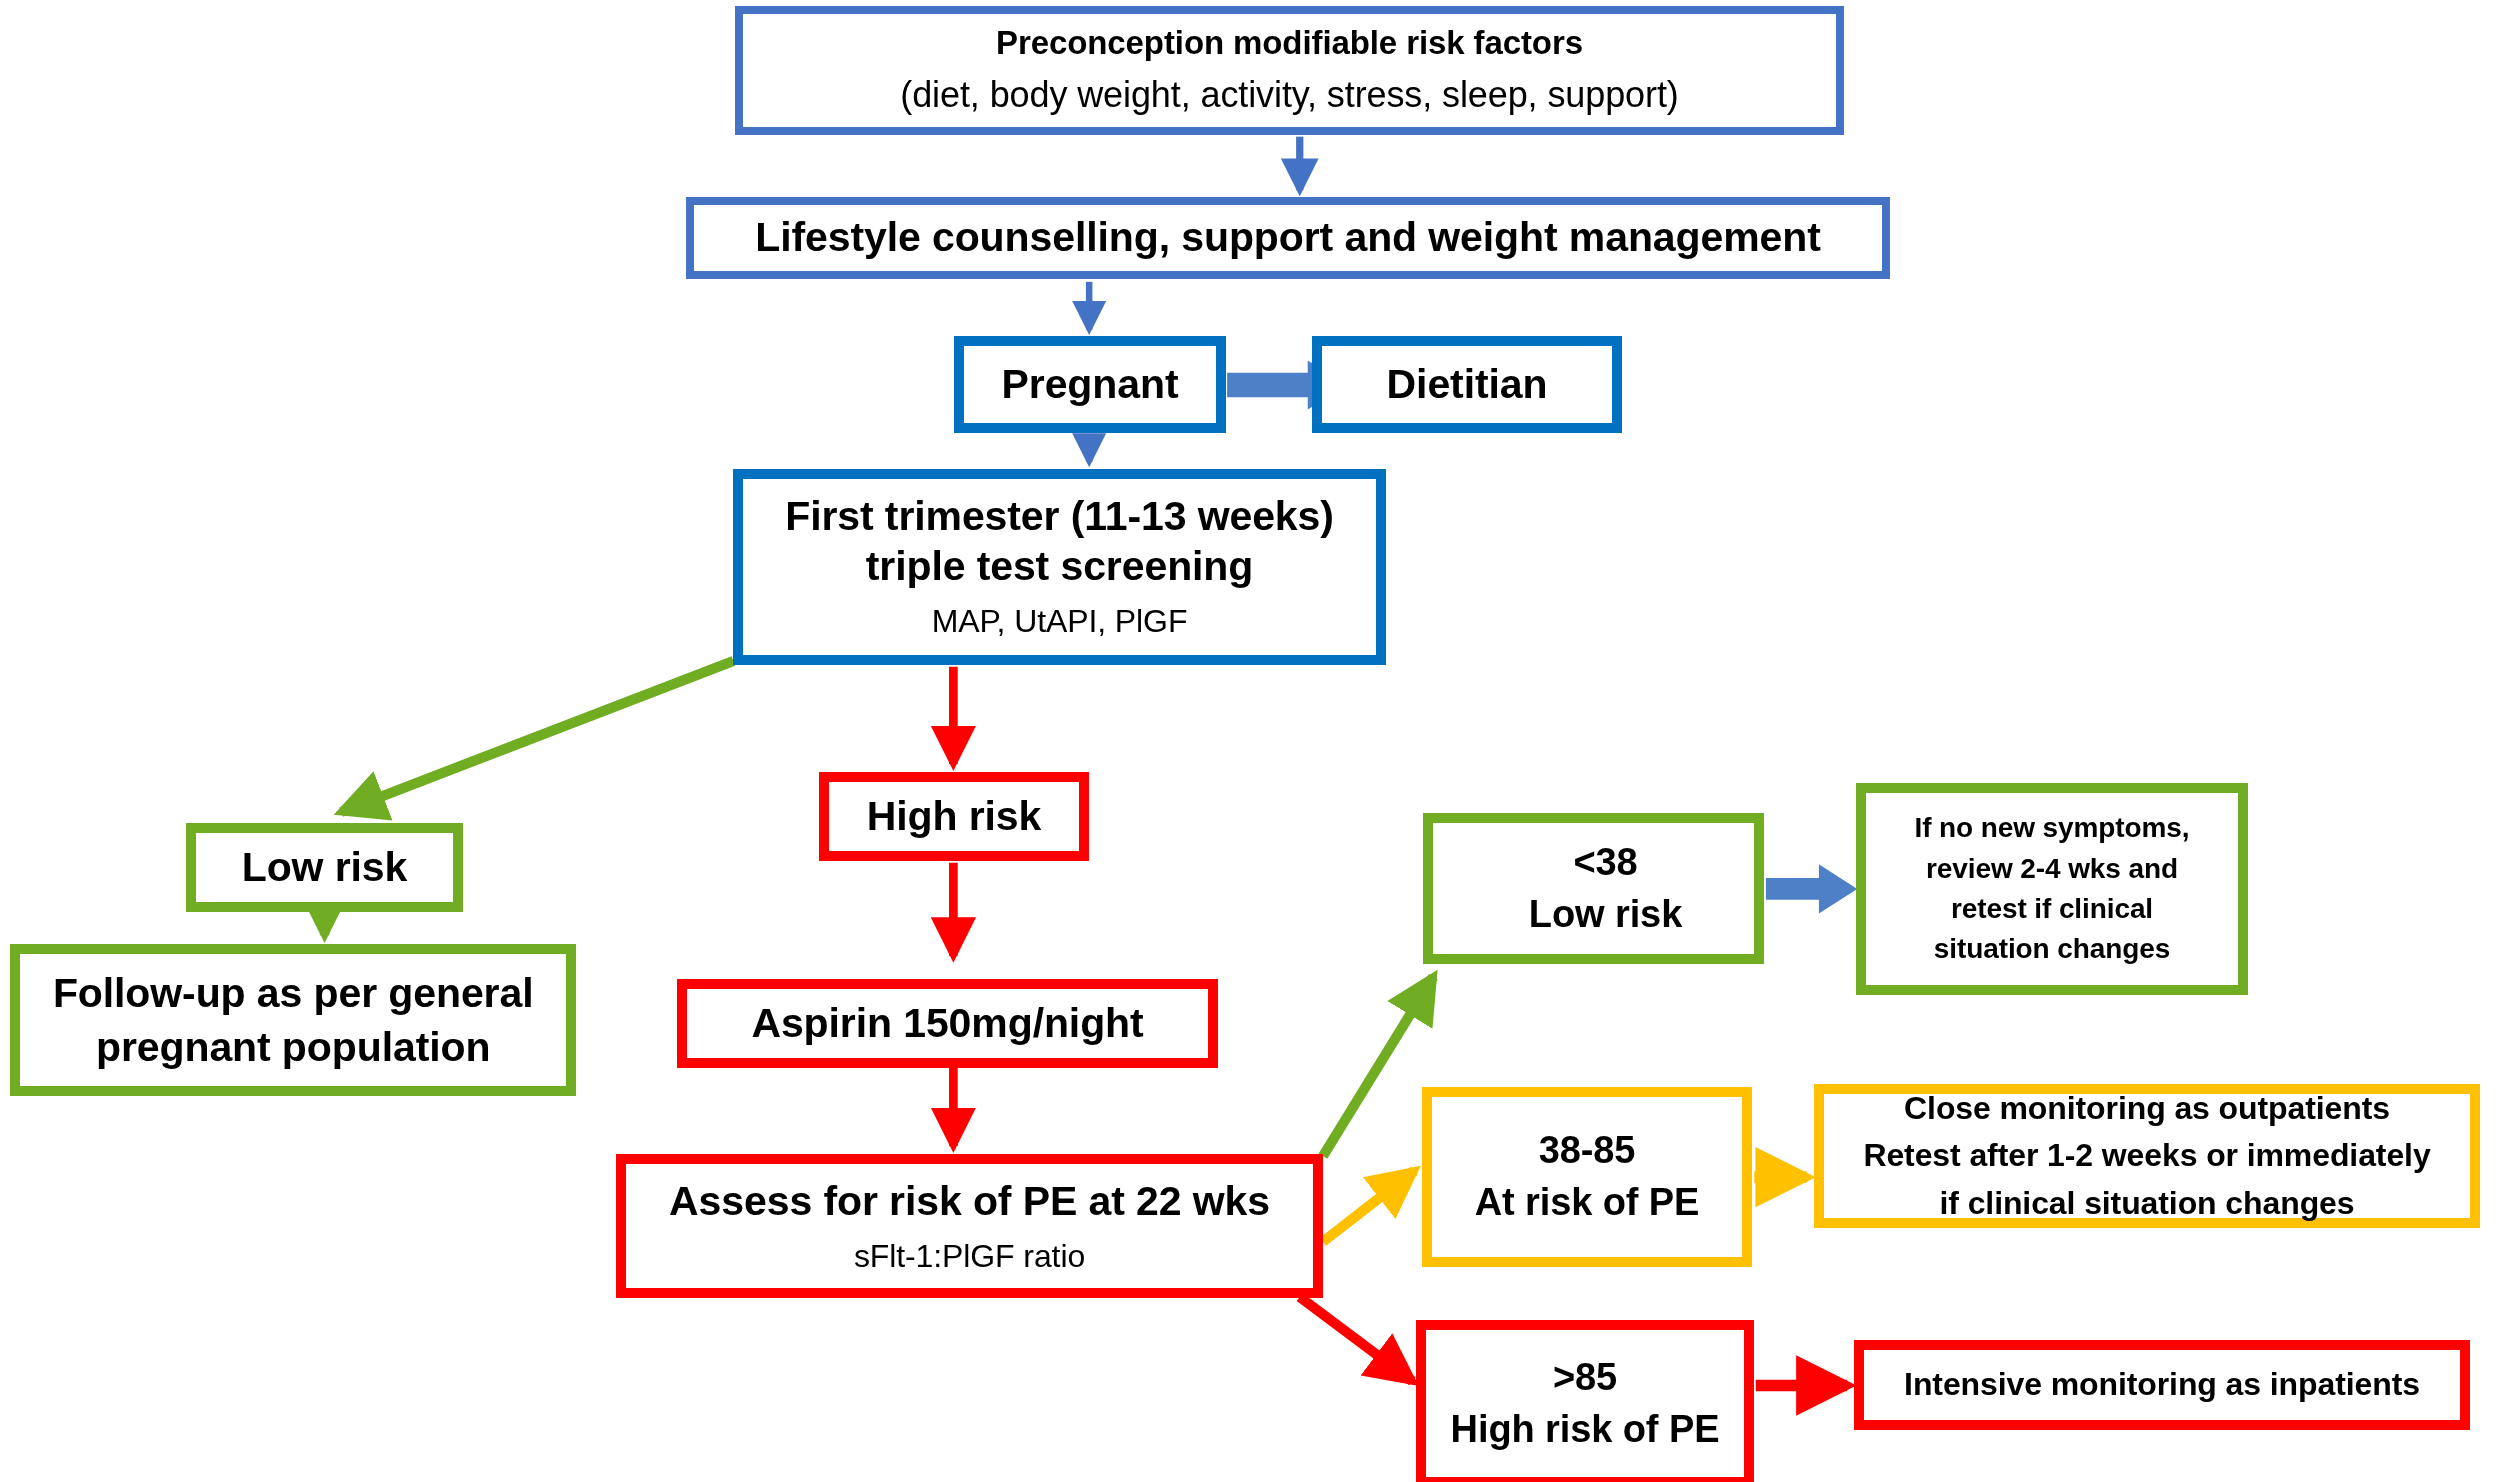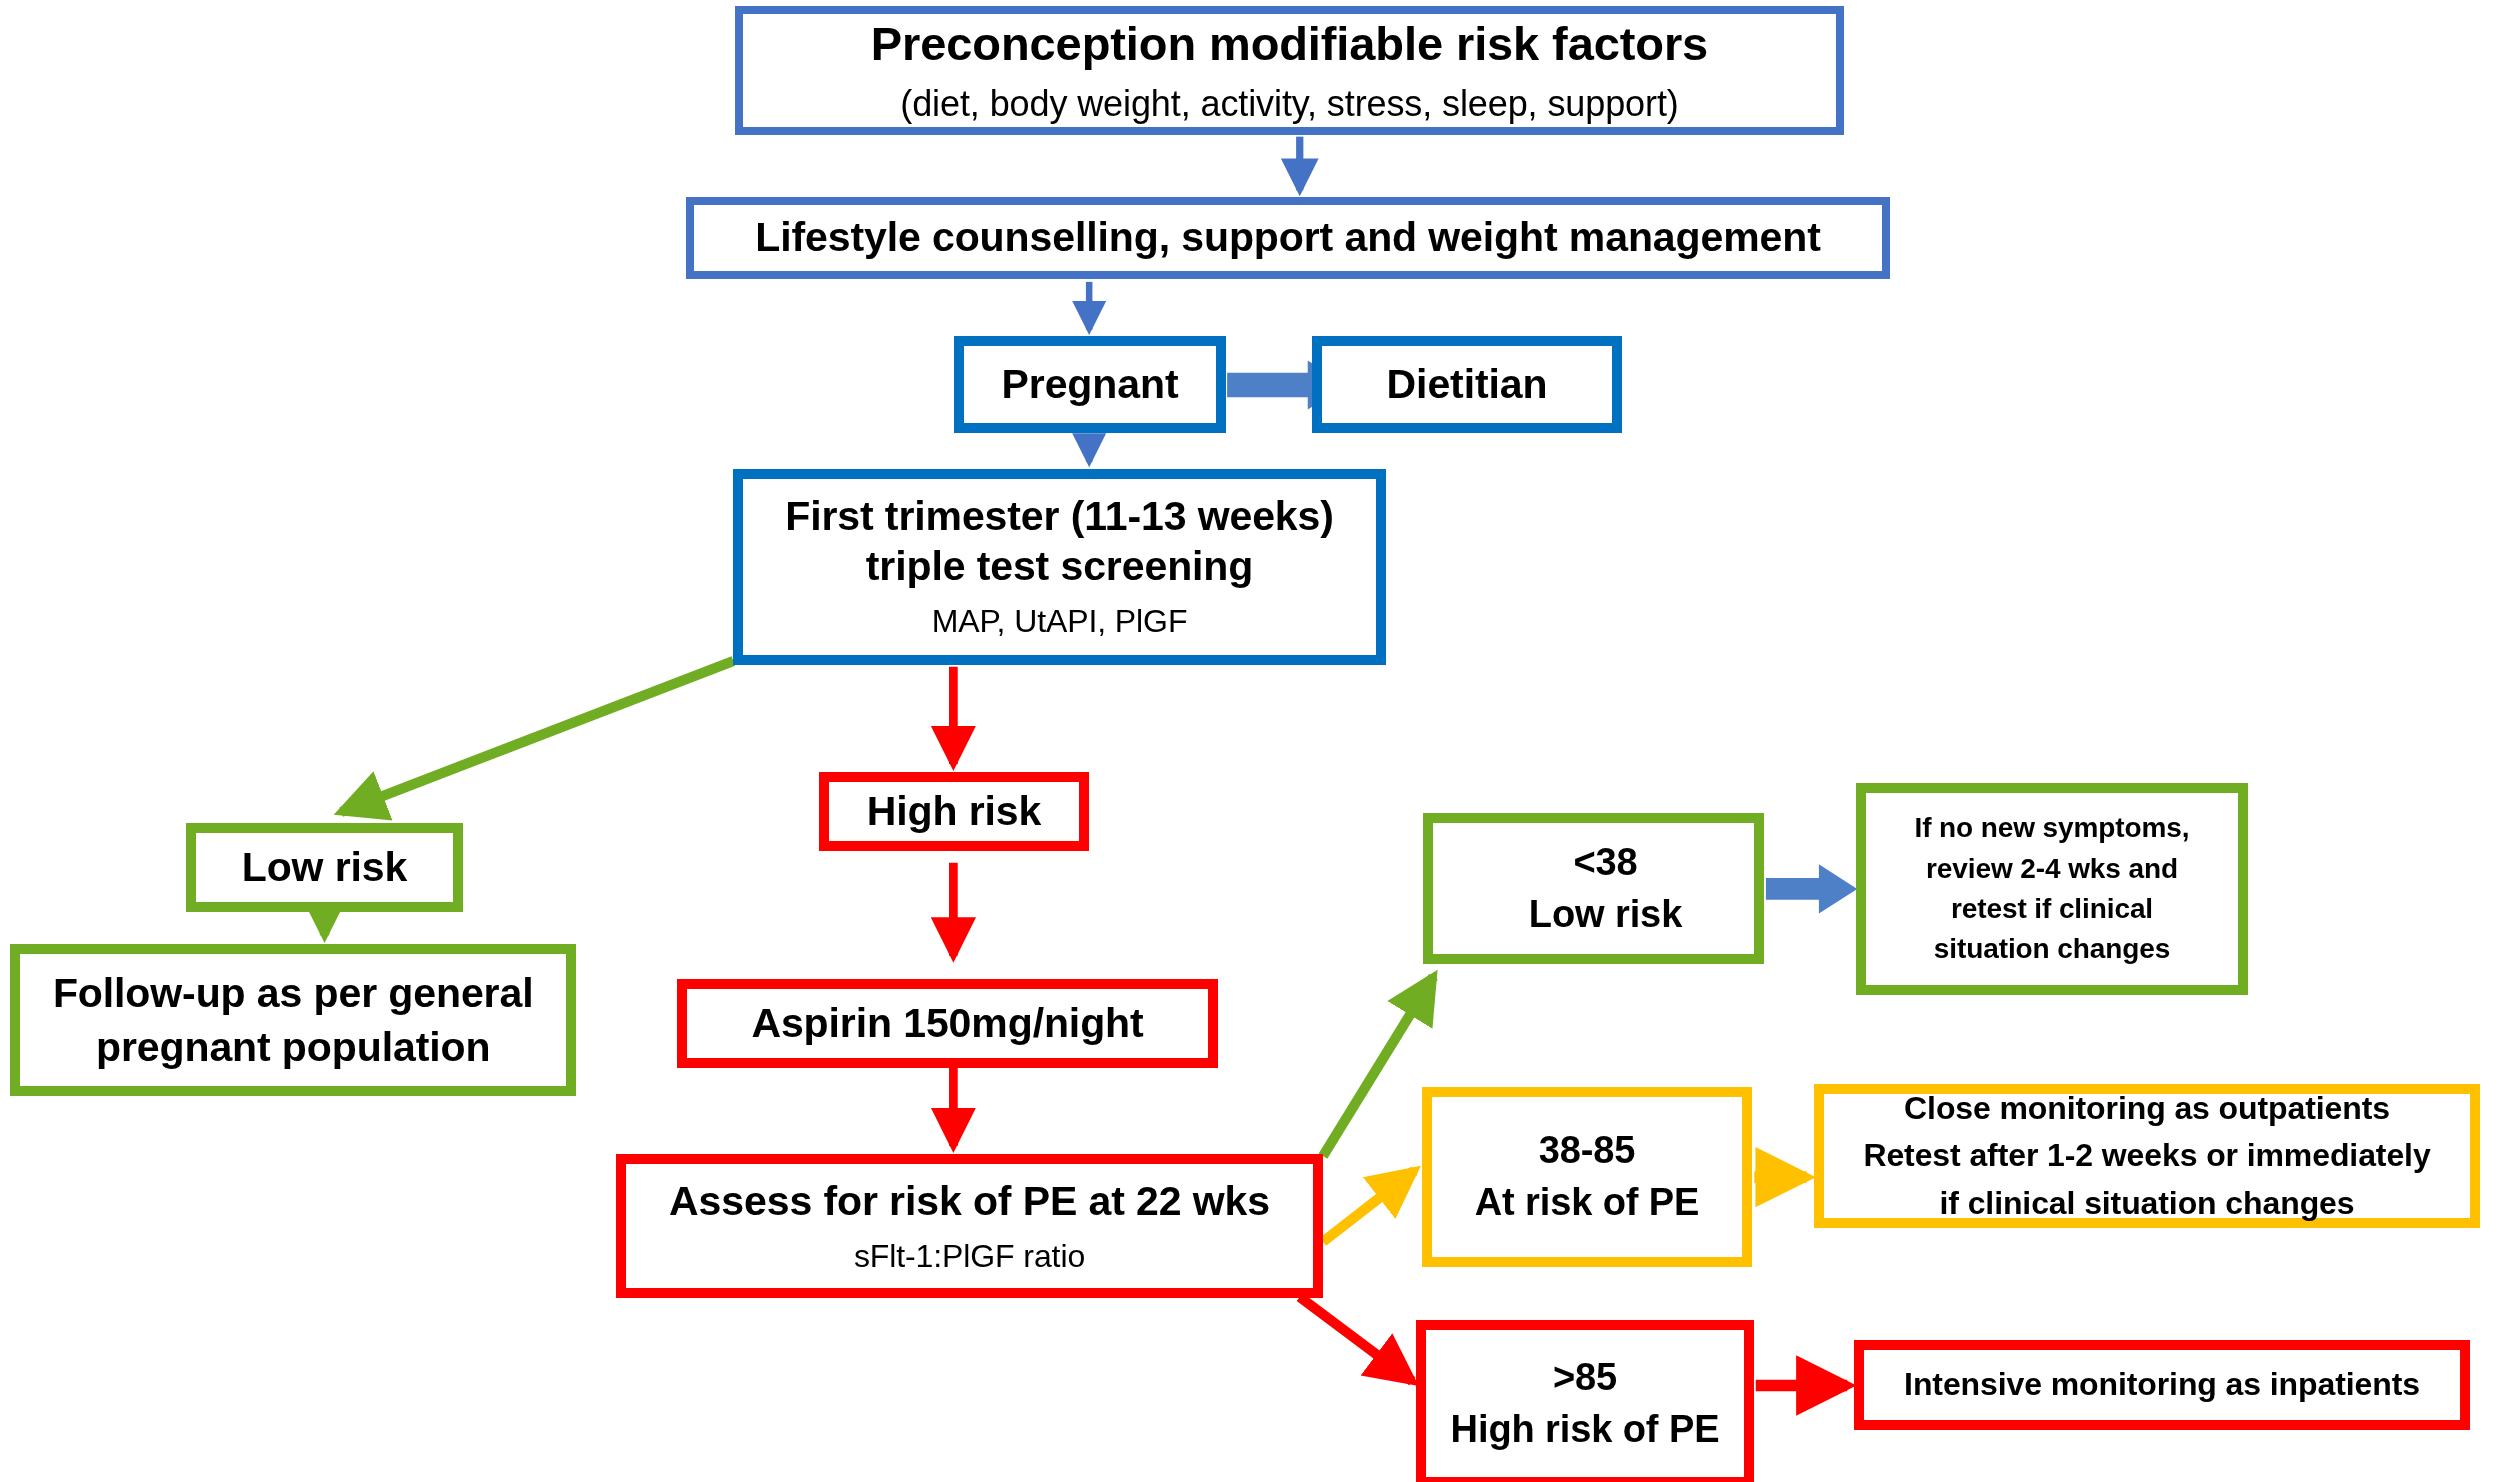--- a/index.html
+++ b/index.html
@@ -56,21 +56,21 @@
 
   
   .b-blue-soft { border: 8px solid #4472C4; }
   .b-blue      { border: 10.2px solid #0070C0; }
   .b-green     { border: 10.2px solid #70AD22; }
   .b-red       { border: 10.2px solid #FF0000; }
   .b-amber     { border: 10.2px solid #FFC000; }
 
   
   #n-preconception { left: 735px; top: 5.8px;    width: 1109px; height: 129px; }
-  #n-preconception .ttl { font-size: 47px; margin-bottom: 7.3px; }
+  #n-preconception .ttl { font-size: 33px; margin-bottom: 7.3px; }
   #n-preconception .sub { font-size: 36px; }
 
   #n-lifestyle { left: 686px;  top: 197px;  width: 1204px; height: 82px; }
   #n-lifestyle .ttl { font-size: 41px; }
 
   #n-pregnant { left: 954px; top: 336px;  width: 272px;  height: 97px; }
   #n-pregnant .ttl { font-size: 41px; }
 
   #n-dietitian { left: 1312px; top: 336px;  width: 310px;  height: 97px; }
   #n-dietitian .ttl { font-size: 41px; }
@@ -78,21 +78,21 @@
   #n-triple { left: 733px; top: 469px;  width: 653px;  height: 196px; }
   #n-triple .ttl { font-size: 41px; line-height: 1.22; }
   #n-triple .sub { font-size: 32px; margin-top: 10.2px; }
 
   #n-lowrisk { left: 186px;  top: 823px; width: 277px;  height: 89px; }
   #n-lowrisk .ttl { font-size: 41px; }
 
   #n-followup { left: 10.2px;   top: 944px; width: 566px;  height: 152px; }
   #n-followup .body { font-size: 41px; line-height: 1.32; }
 
-  #n-highrisk { left: 819px; top: 772px; width: 270px;  height: 79px; }
+  #n-highrisk { left: 819px; top: 772px; width: 270px;  height: 89px; }
   #n-highrisk .ttl { font-size: 41px; }
 
   #n-aspirin { left: 677px;  top: 964px; width: 541px;  height: 89px; margin-top: 15px; }
   #n-aspirin .ttl { font-size: 41px; }
 
   #n-assess { left: 616px;  top: 1154px; width: 707px;  height: 144px; }
   #n-assess .ttl { font-size: 41px; }
   #n-assess .sub { font-size: 32px; margin-top: 7.3px; }
 
   #n-lt38 { left: 1423px; top: 813px; width: 341px;  height: 151px; padding-left: 24px; }

